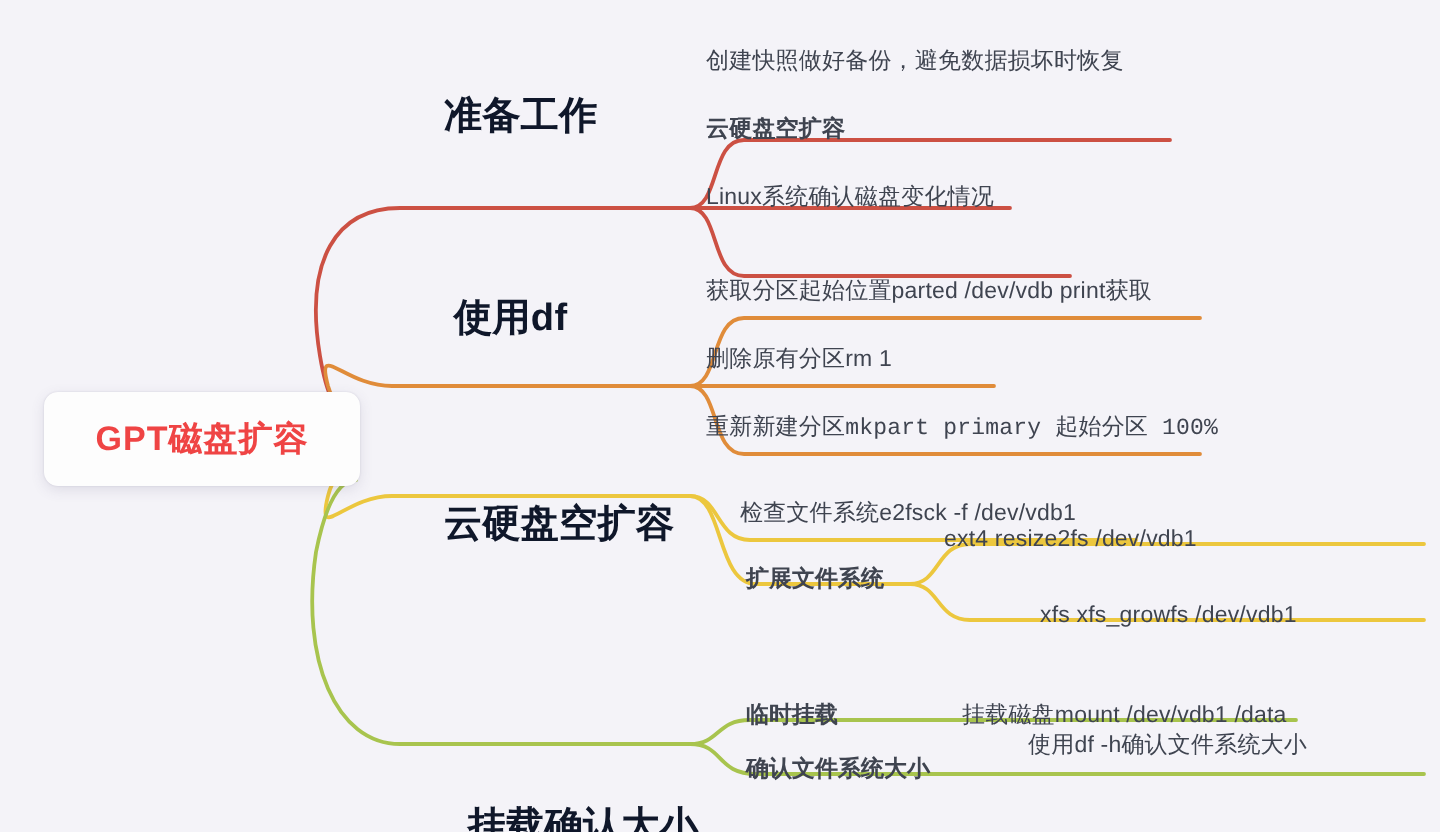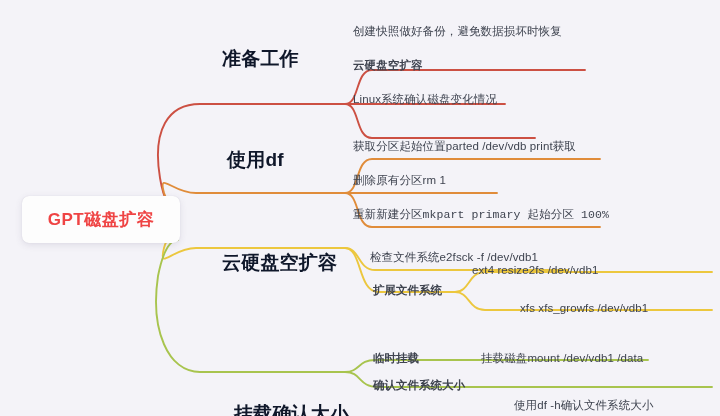--- a/index.html
+++ b/index.html
@@ -173,17 +173,17 @@
   </div>
   <div class="node-label sub-title" style="left:373px; top:353px;">
     <span>临时挂载</span>
   </div>
   <div class="node-label sub-title" style="left:373px; top:380px;">
     <span>确认文件系统大小</span>
   </div>
   <div class="node-label leaf" style="left:481px; top:353px;">
     <span>挂载磁盘mount /dev/vdb1 /data</span>
   </div>
-  <div class="node-label leaf" style="left:514px; top:400px;">
+  <div class="node-label leaf" style="left:514px; top:368px;">
     <span>使用df -h确认文件系统大小</span>
   </div>
 
 </div>
 
 </body></html>

